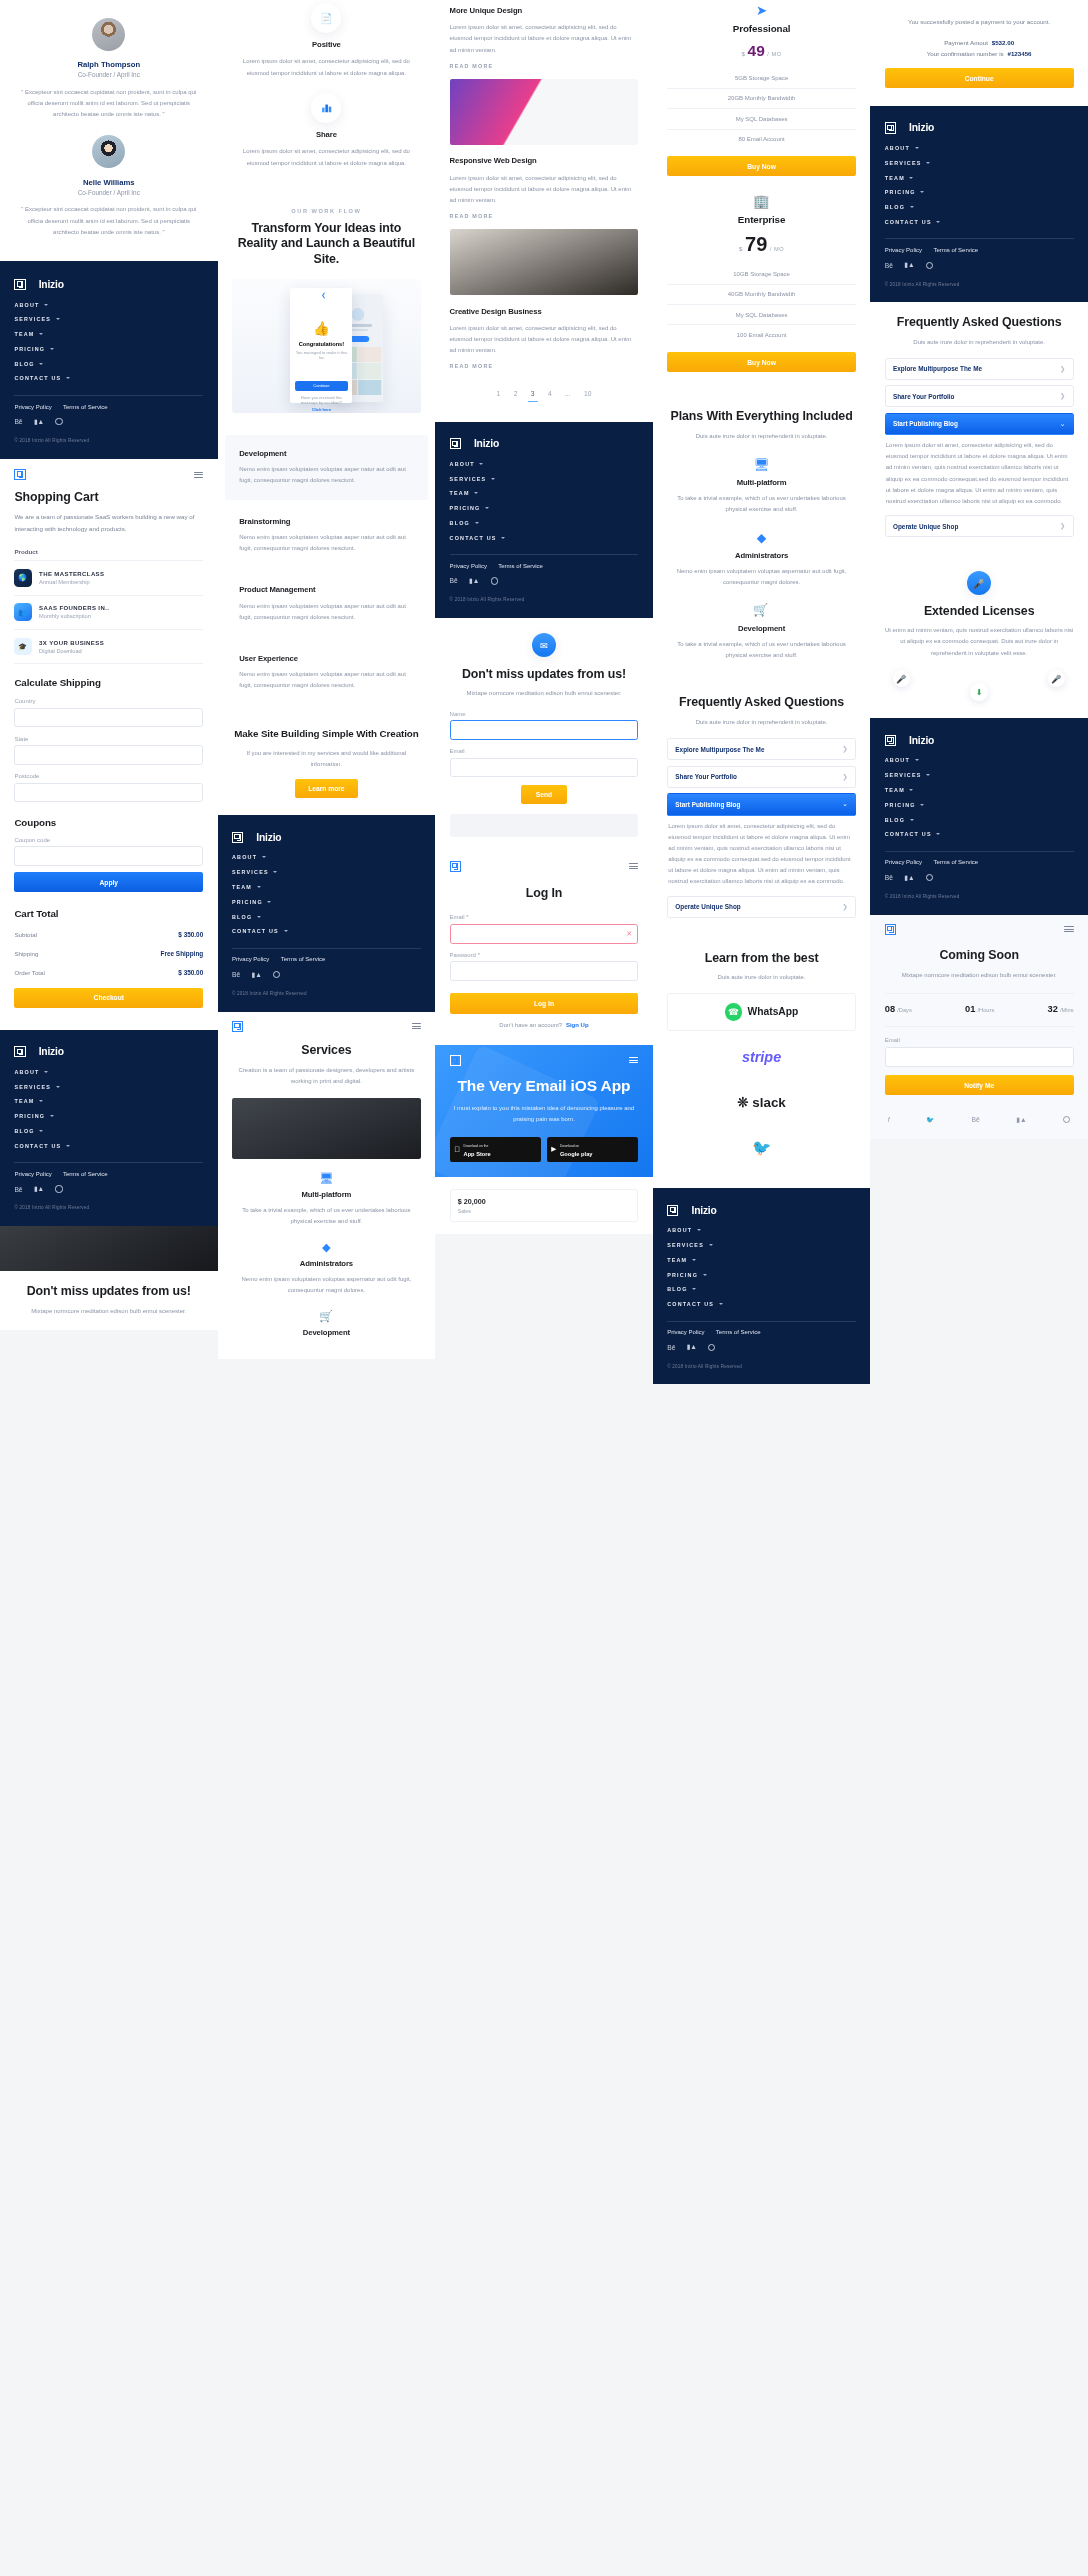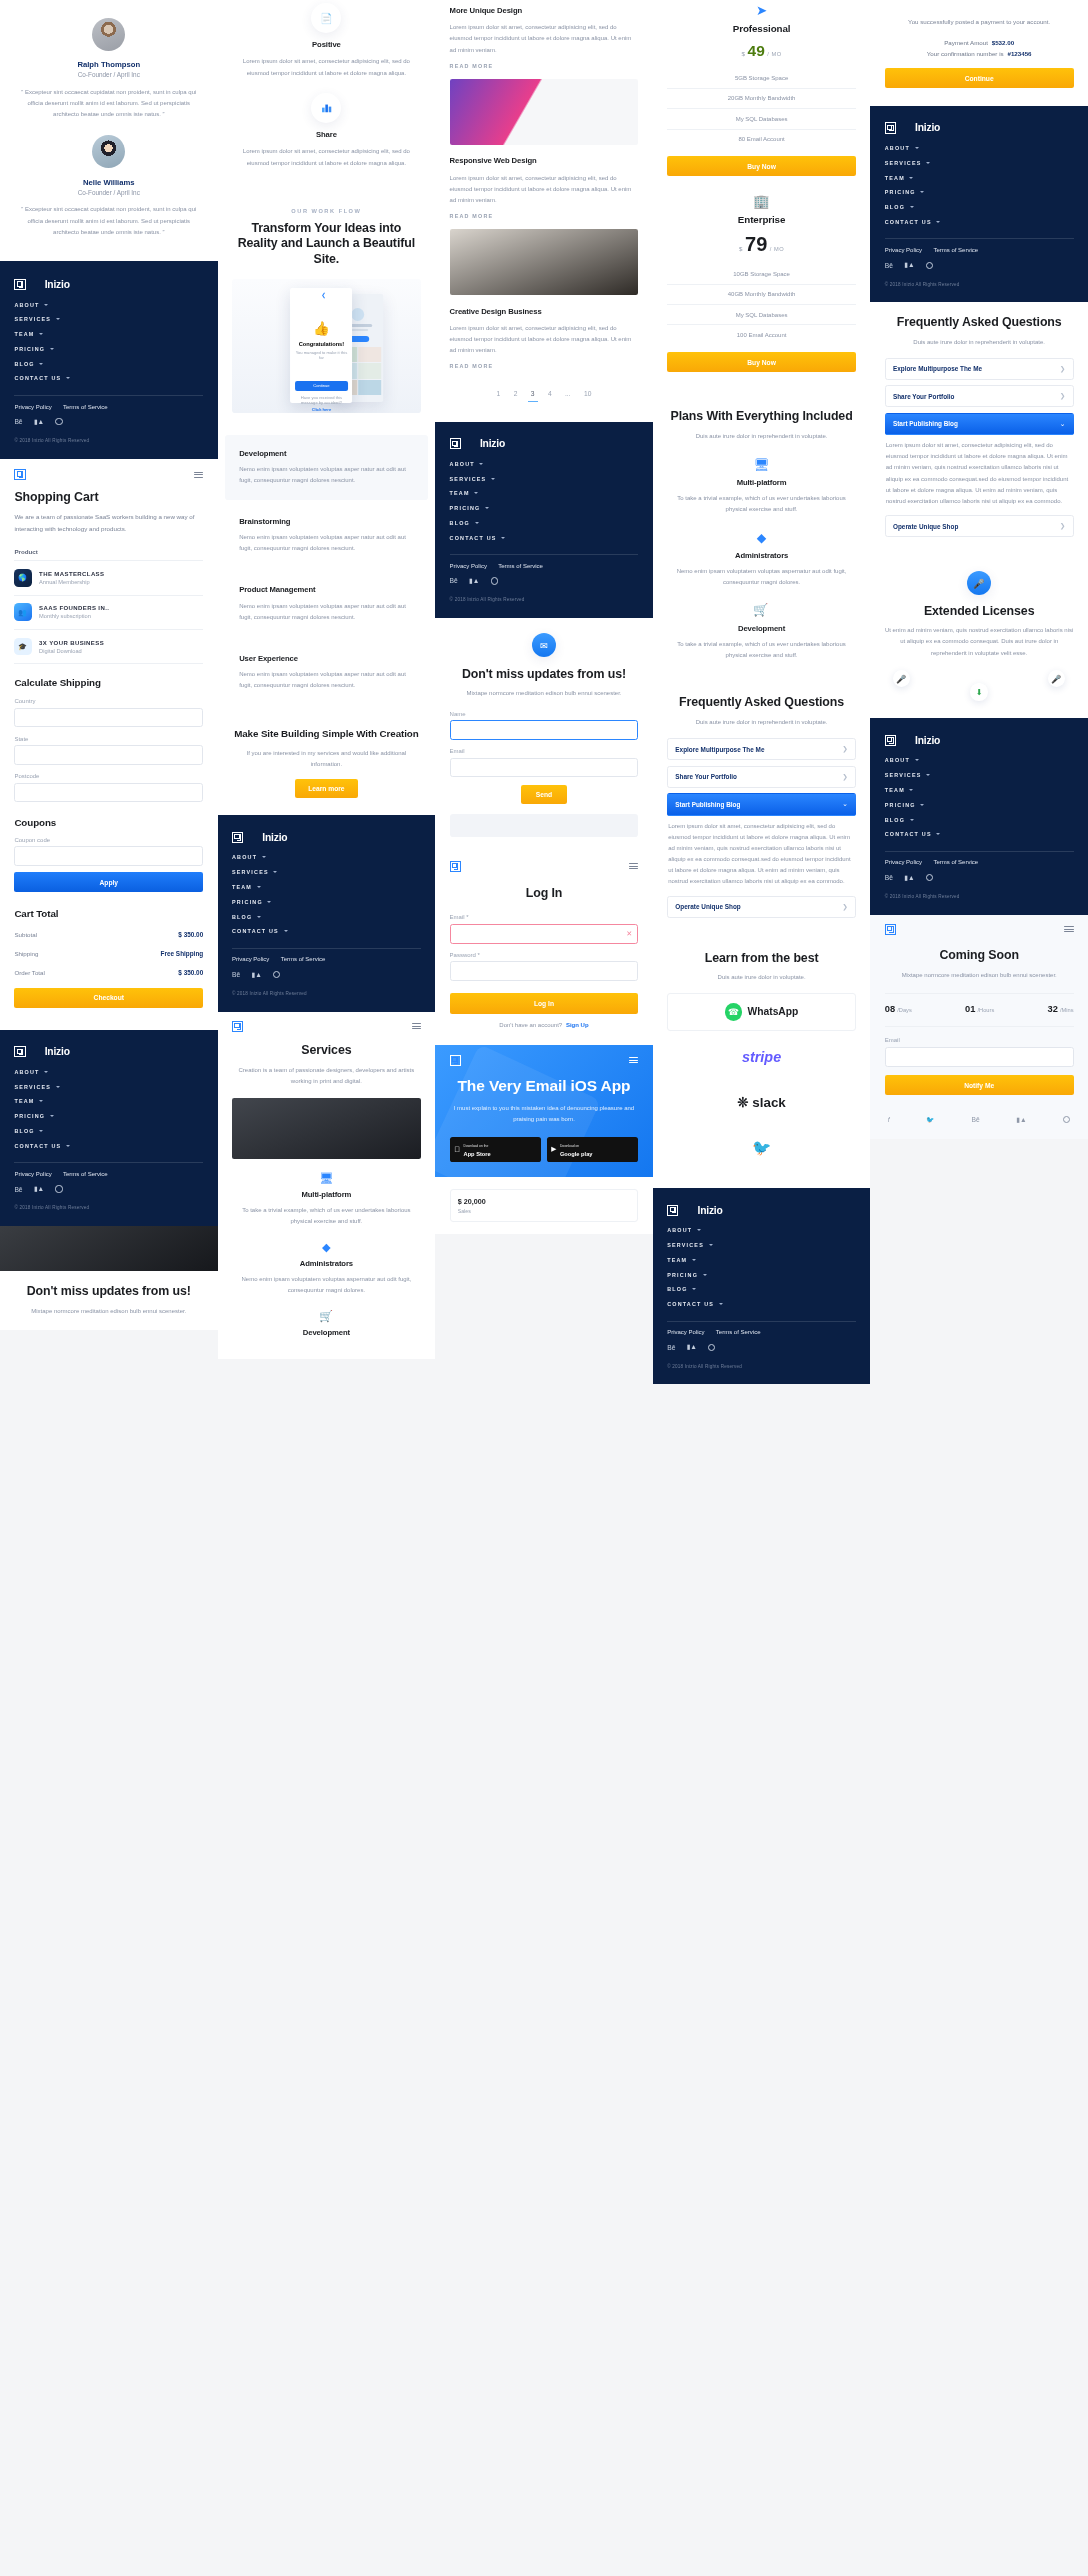--- a/index.html
+++ b/index.html
@@ -18,21 +18,21 @@
   .t-md{font-size:7.7px;line-height:1.3}
   .muted{color:#8a93a5;font-size:6px;line-height:1.85}
   .muted2{color:#7a8396;font-size:6.2px;line-height:1.9}
   .eyebrow{color:#a6b0c3;font-size:5.7px;letter-spacing:1.5px;font-weight:bold}
   .name{color:#12306b;font-weight:bold;font-size:7.7px}
   .role{color:#8a93a5;font-size:6.4px}
   .avatar{width:33px;height:33px;border-radius:50%;margin:0 auto;display:block;background:#c9ccd1}
   .av1{background:radial-gradient(circle at 50% 34%,#d9c7b4 0 17%,#8c6a4e 17% 27%,transparent 27%),linear-gradient(160deg,#bdc0c6,#9a9ea6)}
   .av2{background:radial-gradient(circle at 50% 40%,#f0d6bd 0 16%,#20202a 16% 30%,transparent 30%),linear-gradient(160deg,#b9cbd8,#8fa6b6)}
   
-  .logo{display:flex;align-items:center;gap:19px}
+  .logo{display:flex;align-items:center;gap:13px}
   .logomark{width:11.3px;height:11.3px;border:1px solid currentColor;position:relative;flex:0 0 auto}
   .logomark:before{content:"";position:absolute;left:1.5px;top:1.5px;width:3.1px;height:3.1px;border:0.8px solid currentColor}
   .logomark:after{content:"";position:absolute;right:1.5px;top:1.5px;bottom:1.5px;width:3.1px;border:0.8px solid currentColor;border-left:none}
   .logotext{font-size:10.3px;font-weight:bold;letter-spacing:-0.2px}
   
   .navlist{margin-top:11.3px;display:flex;flex-direction:column;gap:8.8px}
   .navitem{display:flex;align-items:center;gap:4.6px;color:#e6eaf2;font-size:5.4px;letter-spacing:1.2px;font-weight:bold}
   .caret{width:0;height:0;border-left:2.1px solid transparent;border-right:2.1px solid transparent;border-top:2.6px solid #9fb0cc}
   .fsep{height:0.5px;background:rgba(255,255,255,.13);margin:13.4px 0 8.2px}
   .flinks{display:flex;gap:11.3px;color:#dde3ee;font-size:6px}
@@ -546,21 +546,21 @@
     </div>
   </div>
 
   <div class="col">
 
     <div class="card pad ctr" style="padding-top:3.1px">
       <div style="color:#2b86ff;font-size:13.4px">➤</div>
       <h3 class="t-lg" style="margin-top:5.2px">Professional</h3>
       <div style="margin-top:6.2px;display:flex;align-items:baseline;justify-content:center;gap:2.6px">
         <span style="color:#9aa3b3;font-size:6.2px">$</span>
-        <span style="font-size:15.5px;font-weight:bold;color:#4d7c0f">49</span>
+        <span style="font-size:15.5px;font-weight:bold;color:#701a75">49</span>
         <span style="color:#9aa3b3;font-size:5.7px;letter-spacing:0.5px">/ MO</span>
       </div>
       <div style="margin-top:8.2px">
         <div class="pricefeat">5GB Storage Space</div>
         <div class="pricefeat">20GB Monthly Bandwidth</div>
         <div class="pricefeat">My SQL Databases</div>
         <div class="pricefeat" style="border-bottom:none">80 Email Account</div>
       </div>
       <button class="btn btn-amber" style="margin-top:7.2px">Buy Now</button>
 

